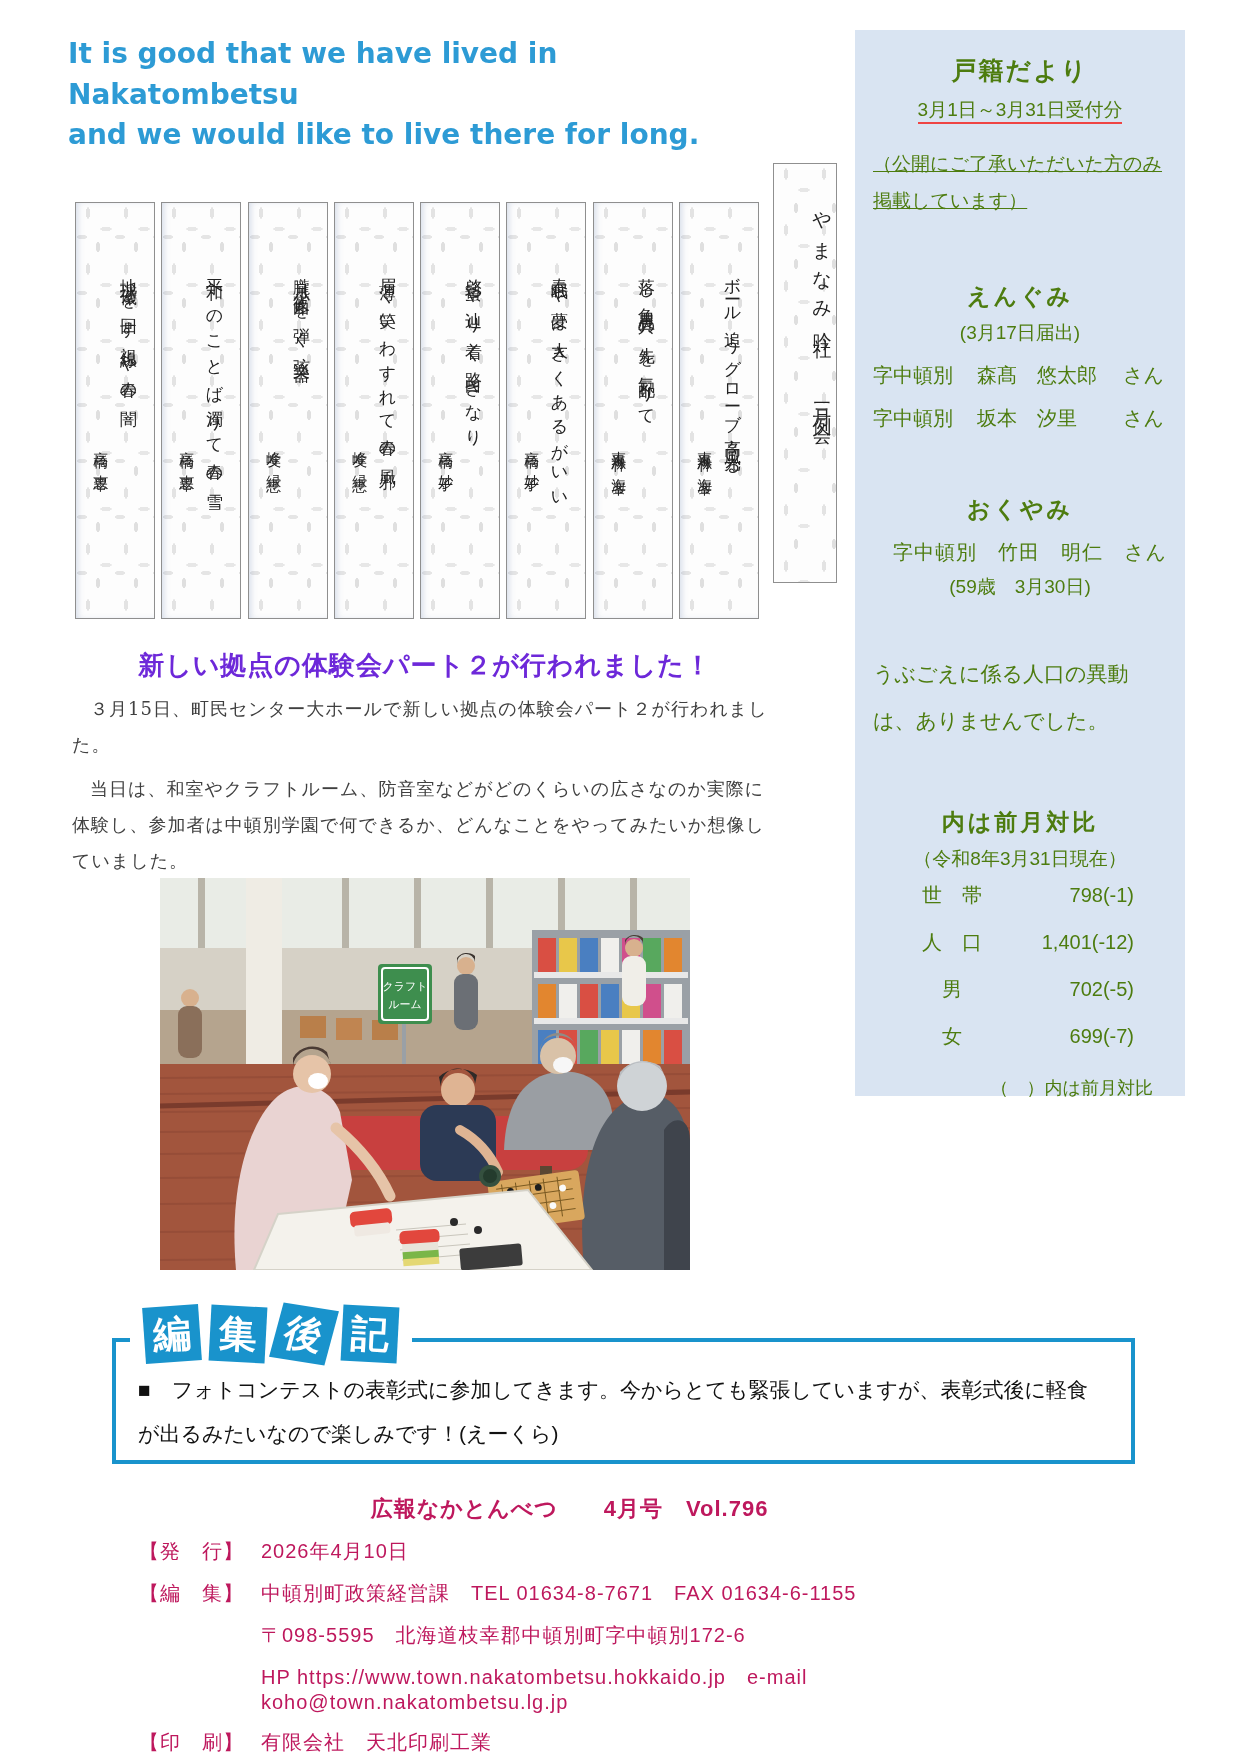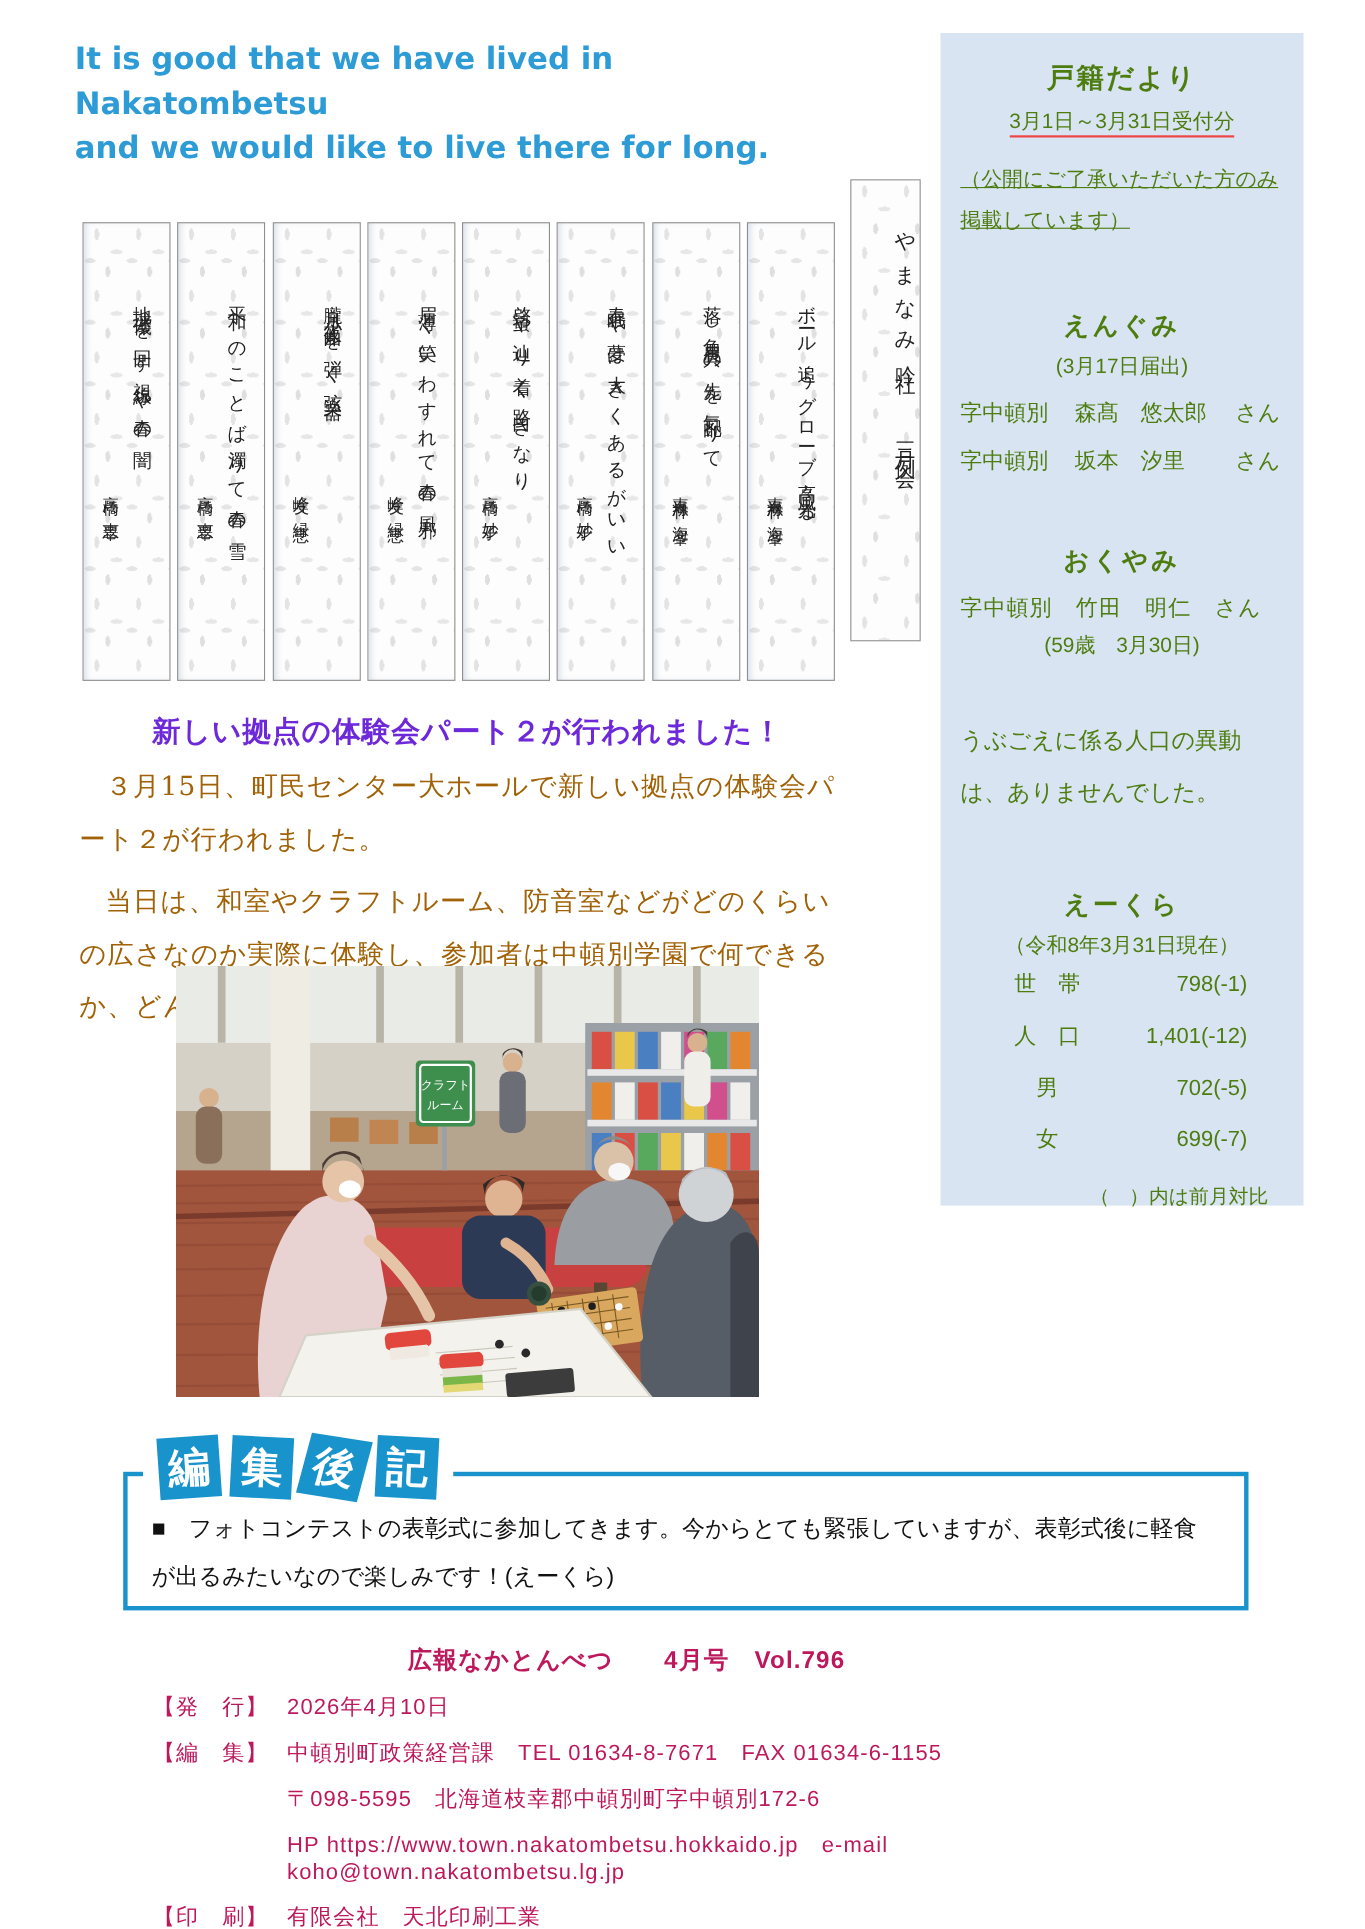--- a/index.html
+++ b/index.html
@@ -57,33 +57,33 @@
   }
   .sb-title   { text-align:center; font-size:25px; font-weight:bold; letter-spacing:2px; }
   .sb-period  { text-align:center; font-size:19px; margin-top:10px; }
   .sb-period span { border-bottom:2px solid #ef4444; padding-bottom:2px; }
   .sb-disclaimer { font-size:19px; line-height:1.95; margin-top:22px;text-decoration:underline; }
   .sb-h { text-align:center; font-size:23px; font-weight:bold; letter-spacing:3px; }
   .sb-sub { text-align:center; font-size:19px; margin-top:8px; }
   .mt-lg { margin-top:62px; }
   .name-row { display:grid; grid-template-columns:94px 1fr 44px; margin-top:16px; font-size:20px; }
   .name-row .nm { padding-left:10px; }
-  .obit-entry { text-align:left; margin-top:14px; font-size:20px; letter-spacing:1px; }
+  .obit-entry { text-align:right; margin-top:14px; font-size:20px; letter-spacing:1px; }
   .birth-note { font-size:21px; line-height:2.25; margin-top:50px; }
   .pop-row { display:flex; justify-content:center; line-height:2.35; font-size:20px; }
   .pop-row .lbl { width:92px; text-align:center; }
   .pop-row .val { width:136px; text-align:right; }
   .pop-note { text-align:right; font-size:18px; margin-top:16px; padding-right:14px; }
 
   
   .article { position:absolute; left:72px; top:648px; width:706px; }
   .article h2 { text-align:center; font-size:26px; letter-spacing:1px; color:#6d28d9; }
   .article p {
-    font-family:"DejaVu Serif", serif; font-size:24px; line-height:2.0;
-    letter-spacing:1px; margin-top:8px; text-indent:1em; color:#a16207;
+    font-family:"DejaVu Serif", serif; font-size:18px; line-height:2.0;
+    letter-spacing:1px; margin-top:8px; text-indent:1em; color:#404040;
   }
 
   
   .photo { position:absolute; left:160px; top:878px; width:530px; height:392px; overflow:hidden; }
 
   
   .note-box {
     position:absolute; left:112px; top:1338px; width:1023px; height:126px;
     border:4px solid #1993cc;
   }
@@ -177,21 +177,21 @@
       <span class="nm">坂本　汐里</span>
       <span>さん</span>
     </div>
 
     <div class="sb-h mt-lg">おくやみ</div>
     <div class="obit-entry">字中頓別　竹田　明仁　さん</div>
     <div class="sb-sub">(59歳　3月30日)</div>
 
     <div class="birth-note">うぶごえに係る人口の異動は、ありませんでした。</div>
 
-    <div class="sb-h mt-lg">えーくら</div>
+    <div class="sb-h mt-lg">内は前月対比</div>
     <div class="sb-sub">（令和8年3月31日現在）</div>
     <div class="pop-row">
       <span class="lbl">世　帯</span>
       <span class="val">798(-1)</span>
     </div>
     <div class="pop-row">
       <span class="lbl">人　口</span>
       <span class="val">1,401(-12)</span>
     </div>
     <div class="pop-row">

